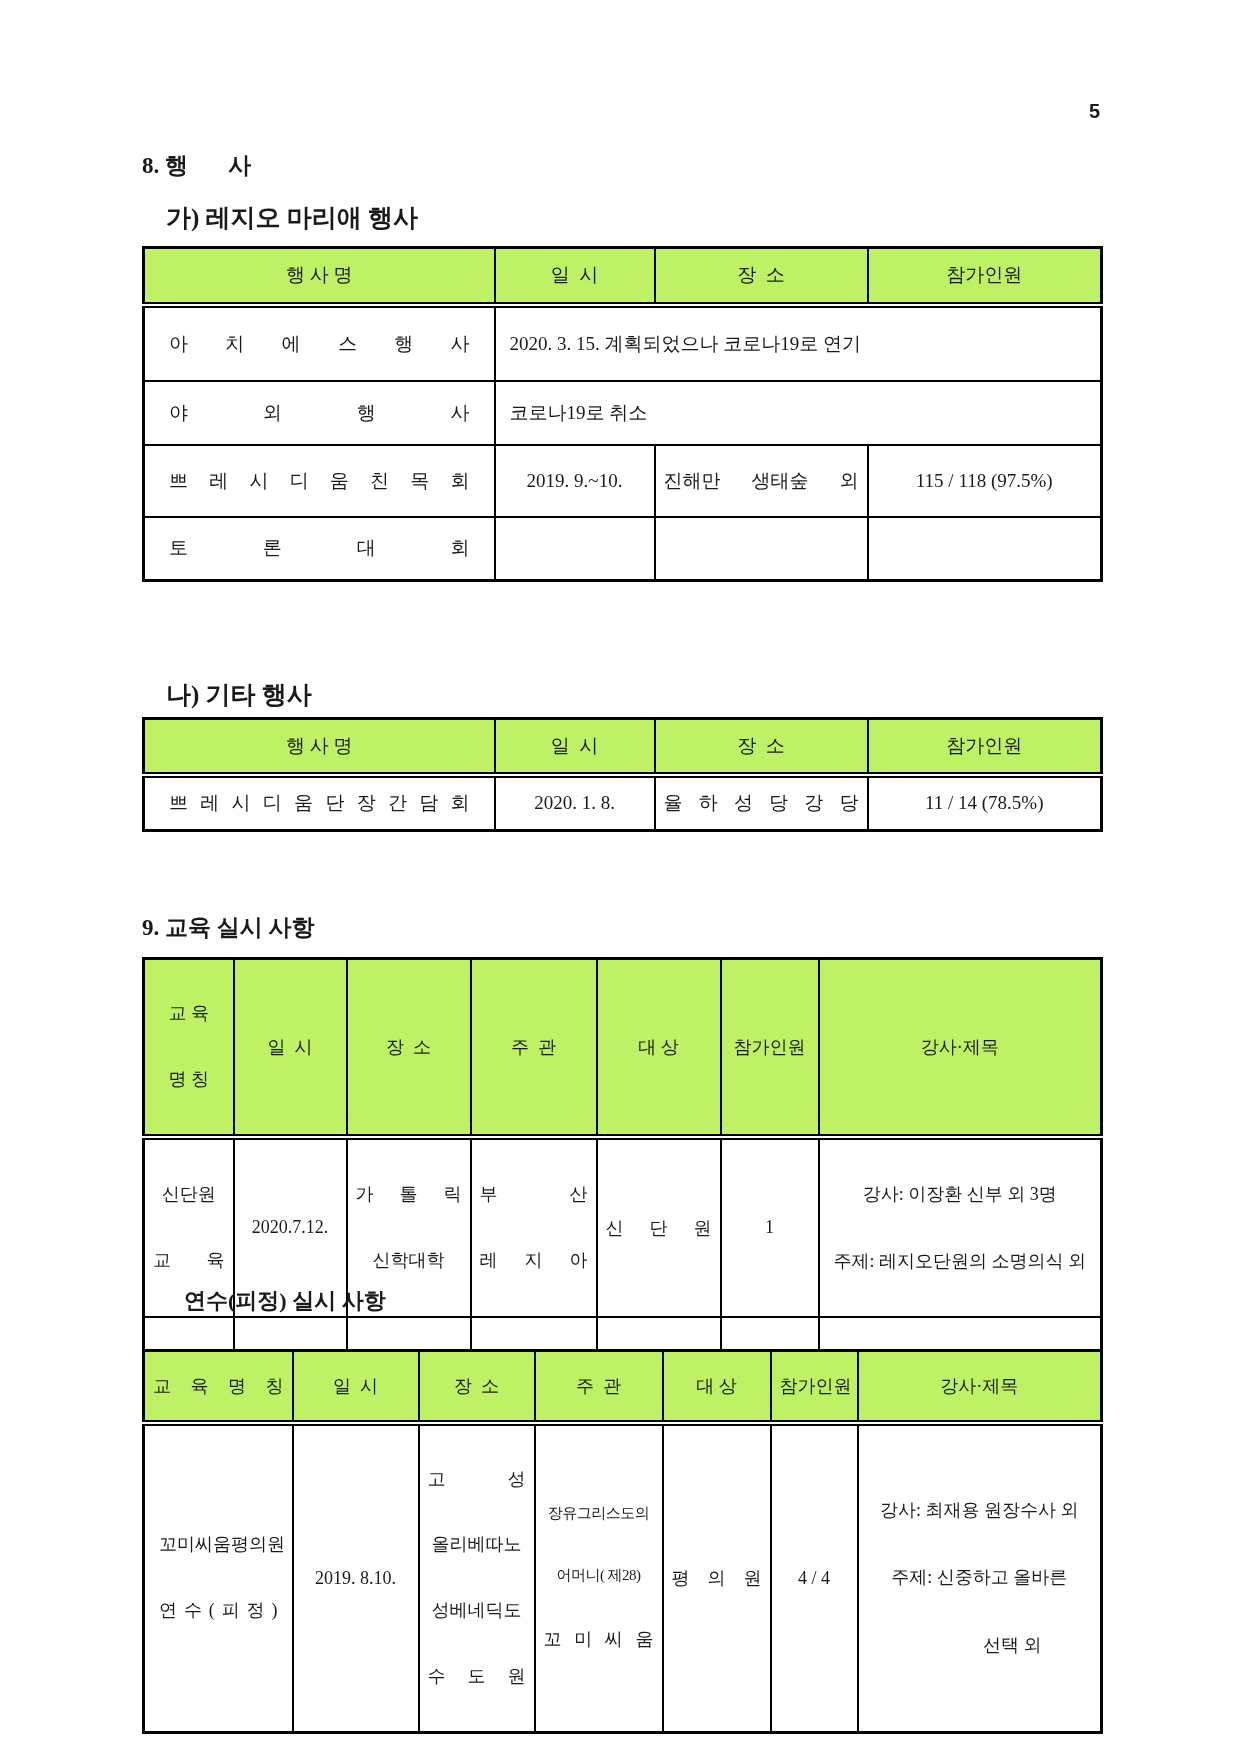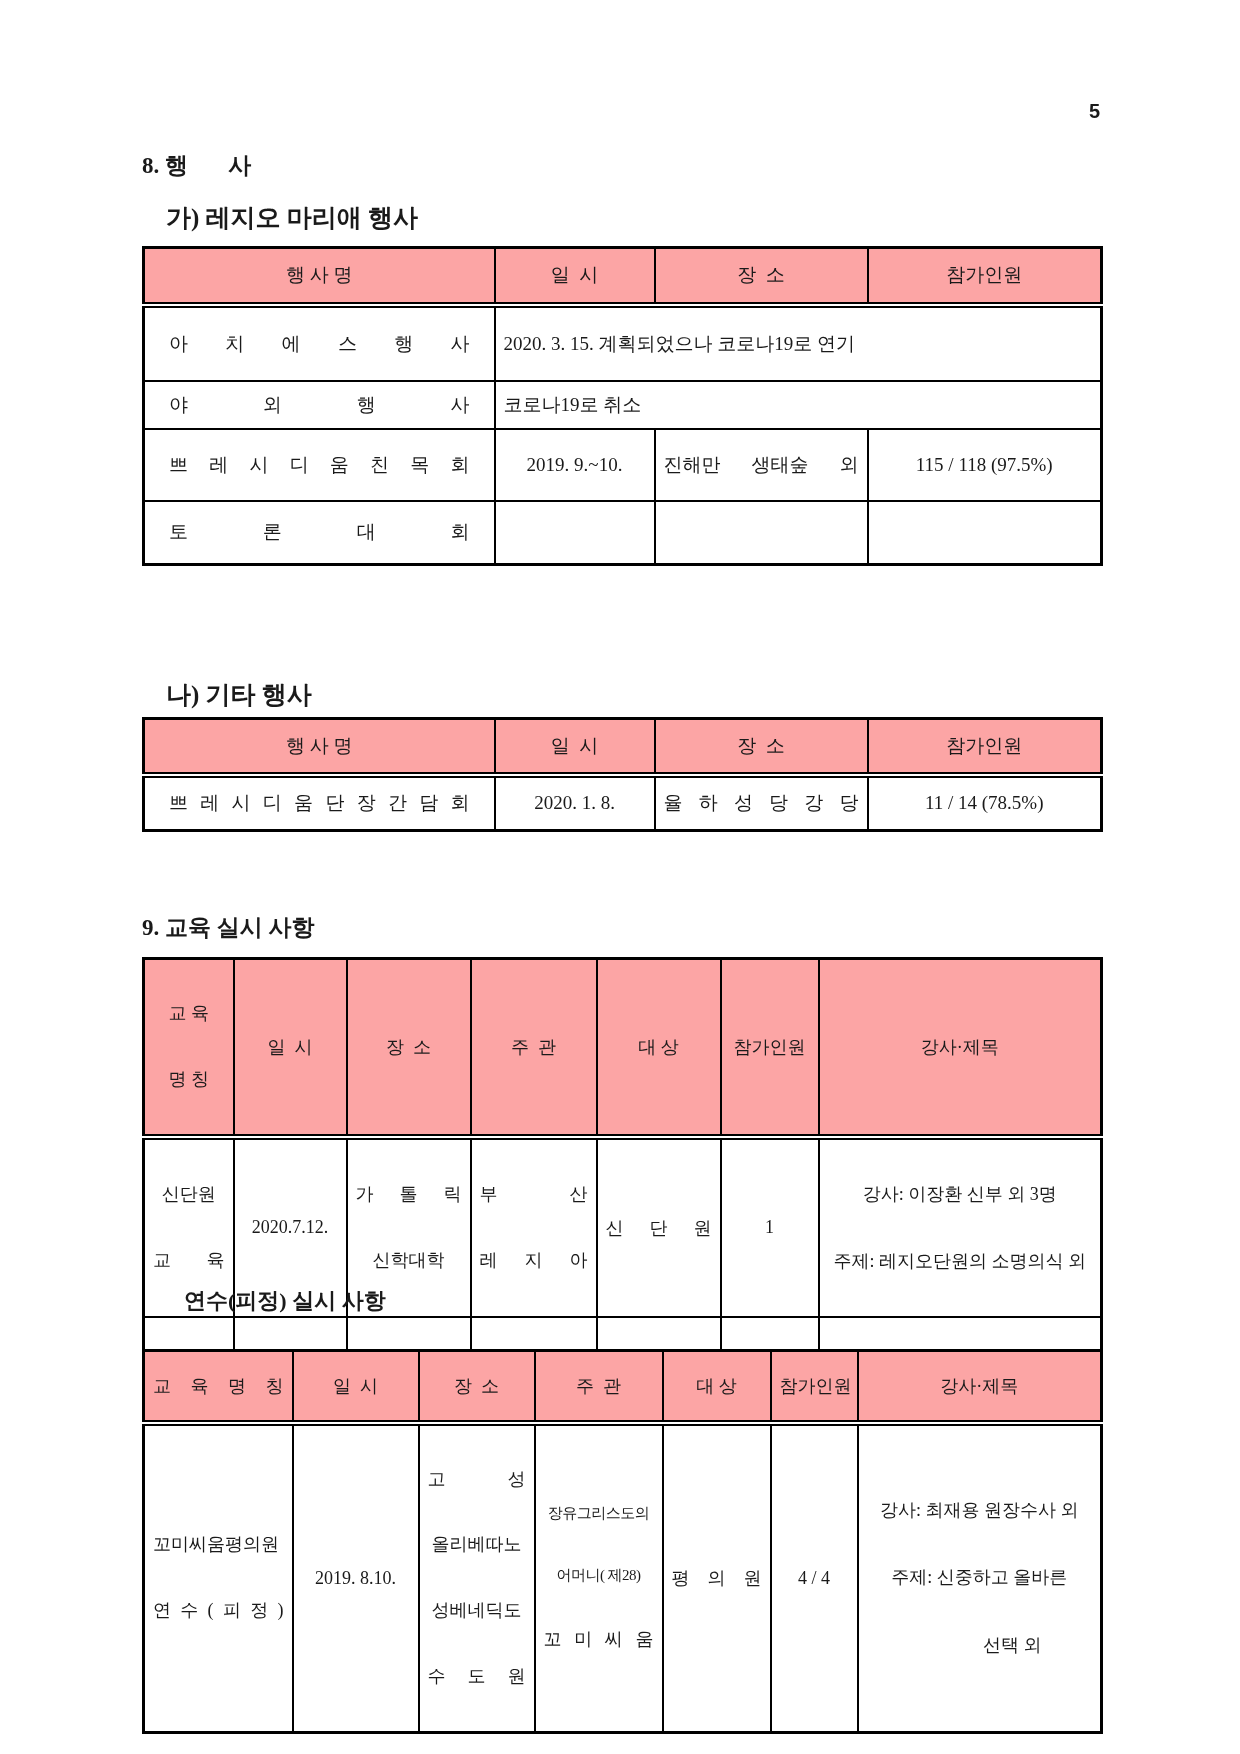--- a/index.html
+++ b/index.html
@@ -7,26 +7,26 @@
         font-family:"Liberation Serif","DejaVu Serif",serif;color:#1a1a1a;overflow:hidden;}
   .abs{position:absolute;}
   .pageno{left:142px;top:100px;width:958px;text-align:right;
           font-family:"Liberation Sans","DejaVu Sans",sans-serif;font-weight:bold;font-size:20px;}
   .h1{font-size:23px;font-weight:bold;white-space:pre;}
   .h2{font-size:25px;font-weight:bold;white-space:pre;}
   table.tbl{position:absolute;left:142px;border-collapse:collapse;table-layout:fixed;
             width:958px;border:3px solid #000;background:#fff;}
   .tbl th,.tbl td{border:2px solid #000;text-align:center;vertical-align:middle;
                   padding:0 8px;white-space:pre;overflow:hidden;font-weight:normal;}
-  .tbl thead th{border-bottom:6px double #000;background:#fca5a5;}
+  .tbl thead th{border-bottom:6px double #000;background:#bef264;}
   .t1 th,.t1 td,.t2 th,.t2 td{font-size:19px;}
   .t3 th,.t3 td,.t4 th,.t4 td{font-size:18px;}
   .dist{text-align:justify;text-align-last:justify;white-space:normal;word-break:keep-all;}
   td.name{padding:0 24px;}
-  td.left,.left{text-align:left;padding:0 8px;}
+  td.left,.left{text-align:left;padding:0 14px;}
   .lines div{line-height:1.32;}
   .lect{text-align:left;padding:2px 8px;font-size:16.5px;}
   .lect div{line-height:1.4;white-space:pre;}
   .indent{margin-left:66px;}
   .small{font-size:15px;letter-spacing:-0.5px;}
 </style>
 </head>
 <body>
 
 <div class="page">
@@ -49,21 +49,21 @@
         <th>일  시</th>
         <th>장  소</th>
         <th>참가인원</th>
       </tr>
     </thead>
     <tbody>
       <tr style="height:76px">
         <td class="dist name">아 치 에 스 행 사</td>
         <td class="left" colspan="3">2020. 3. 15. 계획되었으나 코로나19로 연기</td>
       </tr>
-      <tr style="height:48px">
+      <tr style="height:64px">
         <td class="dist name">야 외 행 사</td>
         <td class="left" colspan="3">코로나19로 취소</td>
       </tr>
       <tr style="height:72px">
         <td class="dist name">쁘 레 시 디 움 친 목 회</td>
         <td>2019. 9.~10.</td>
         <td class="dist">진해만 생태숲 외</td>
         <td>115 / 118 (97.5%)</td>
       </tr>
       <tr style="height:64px">

